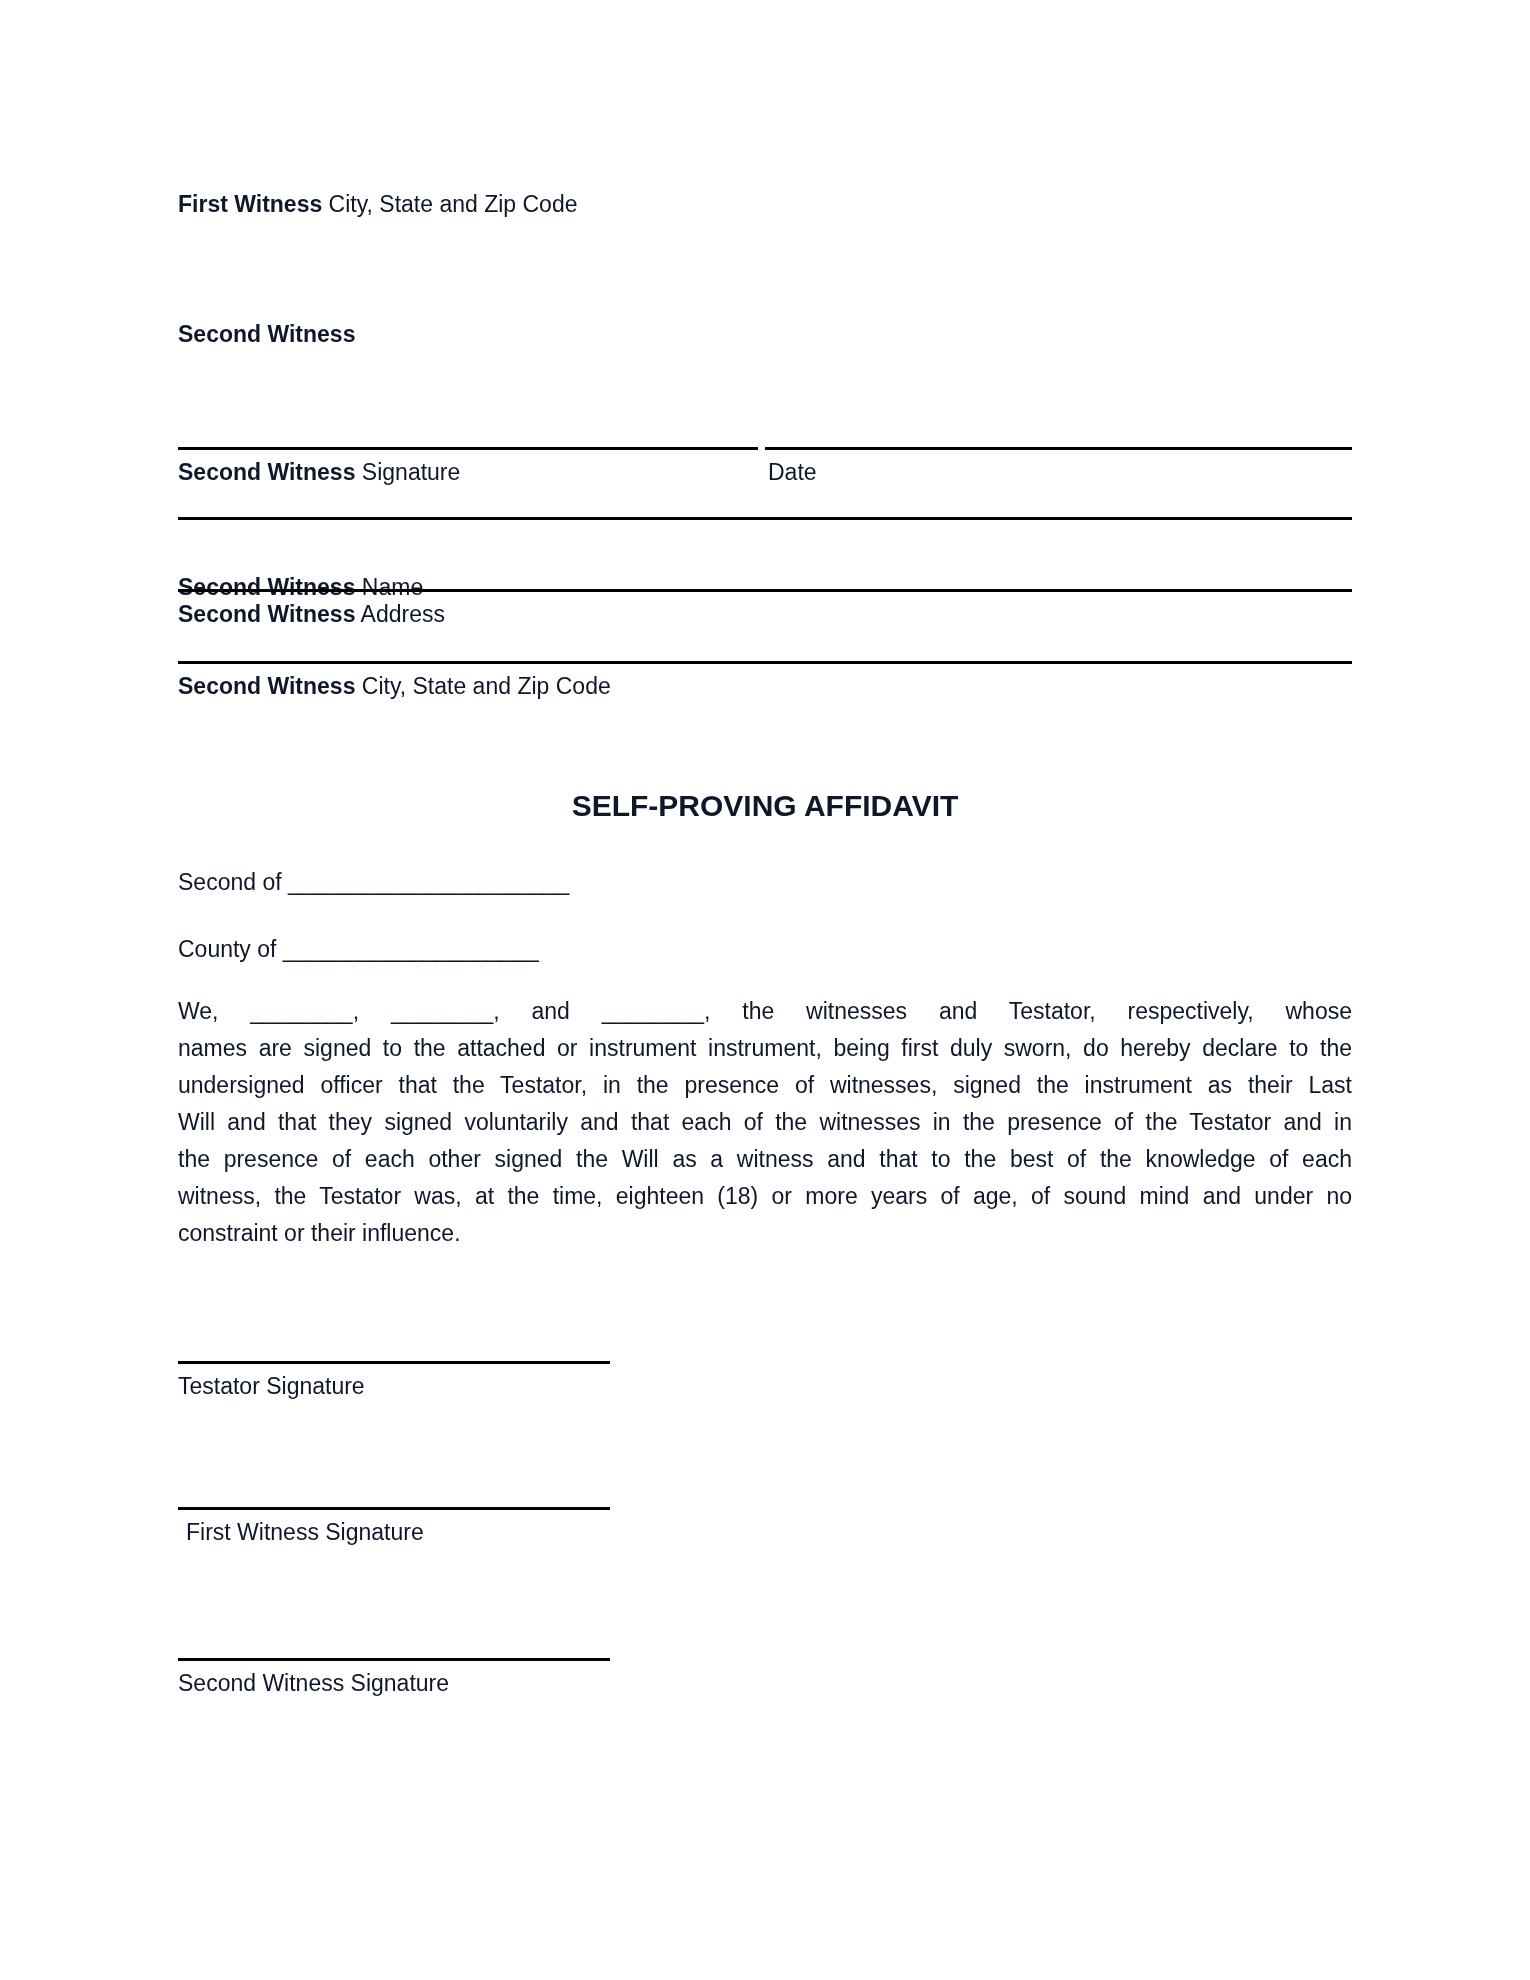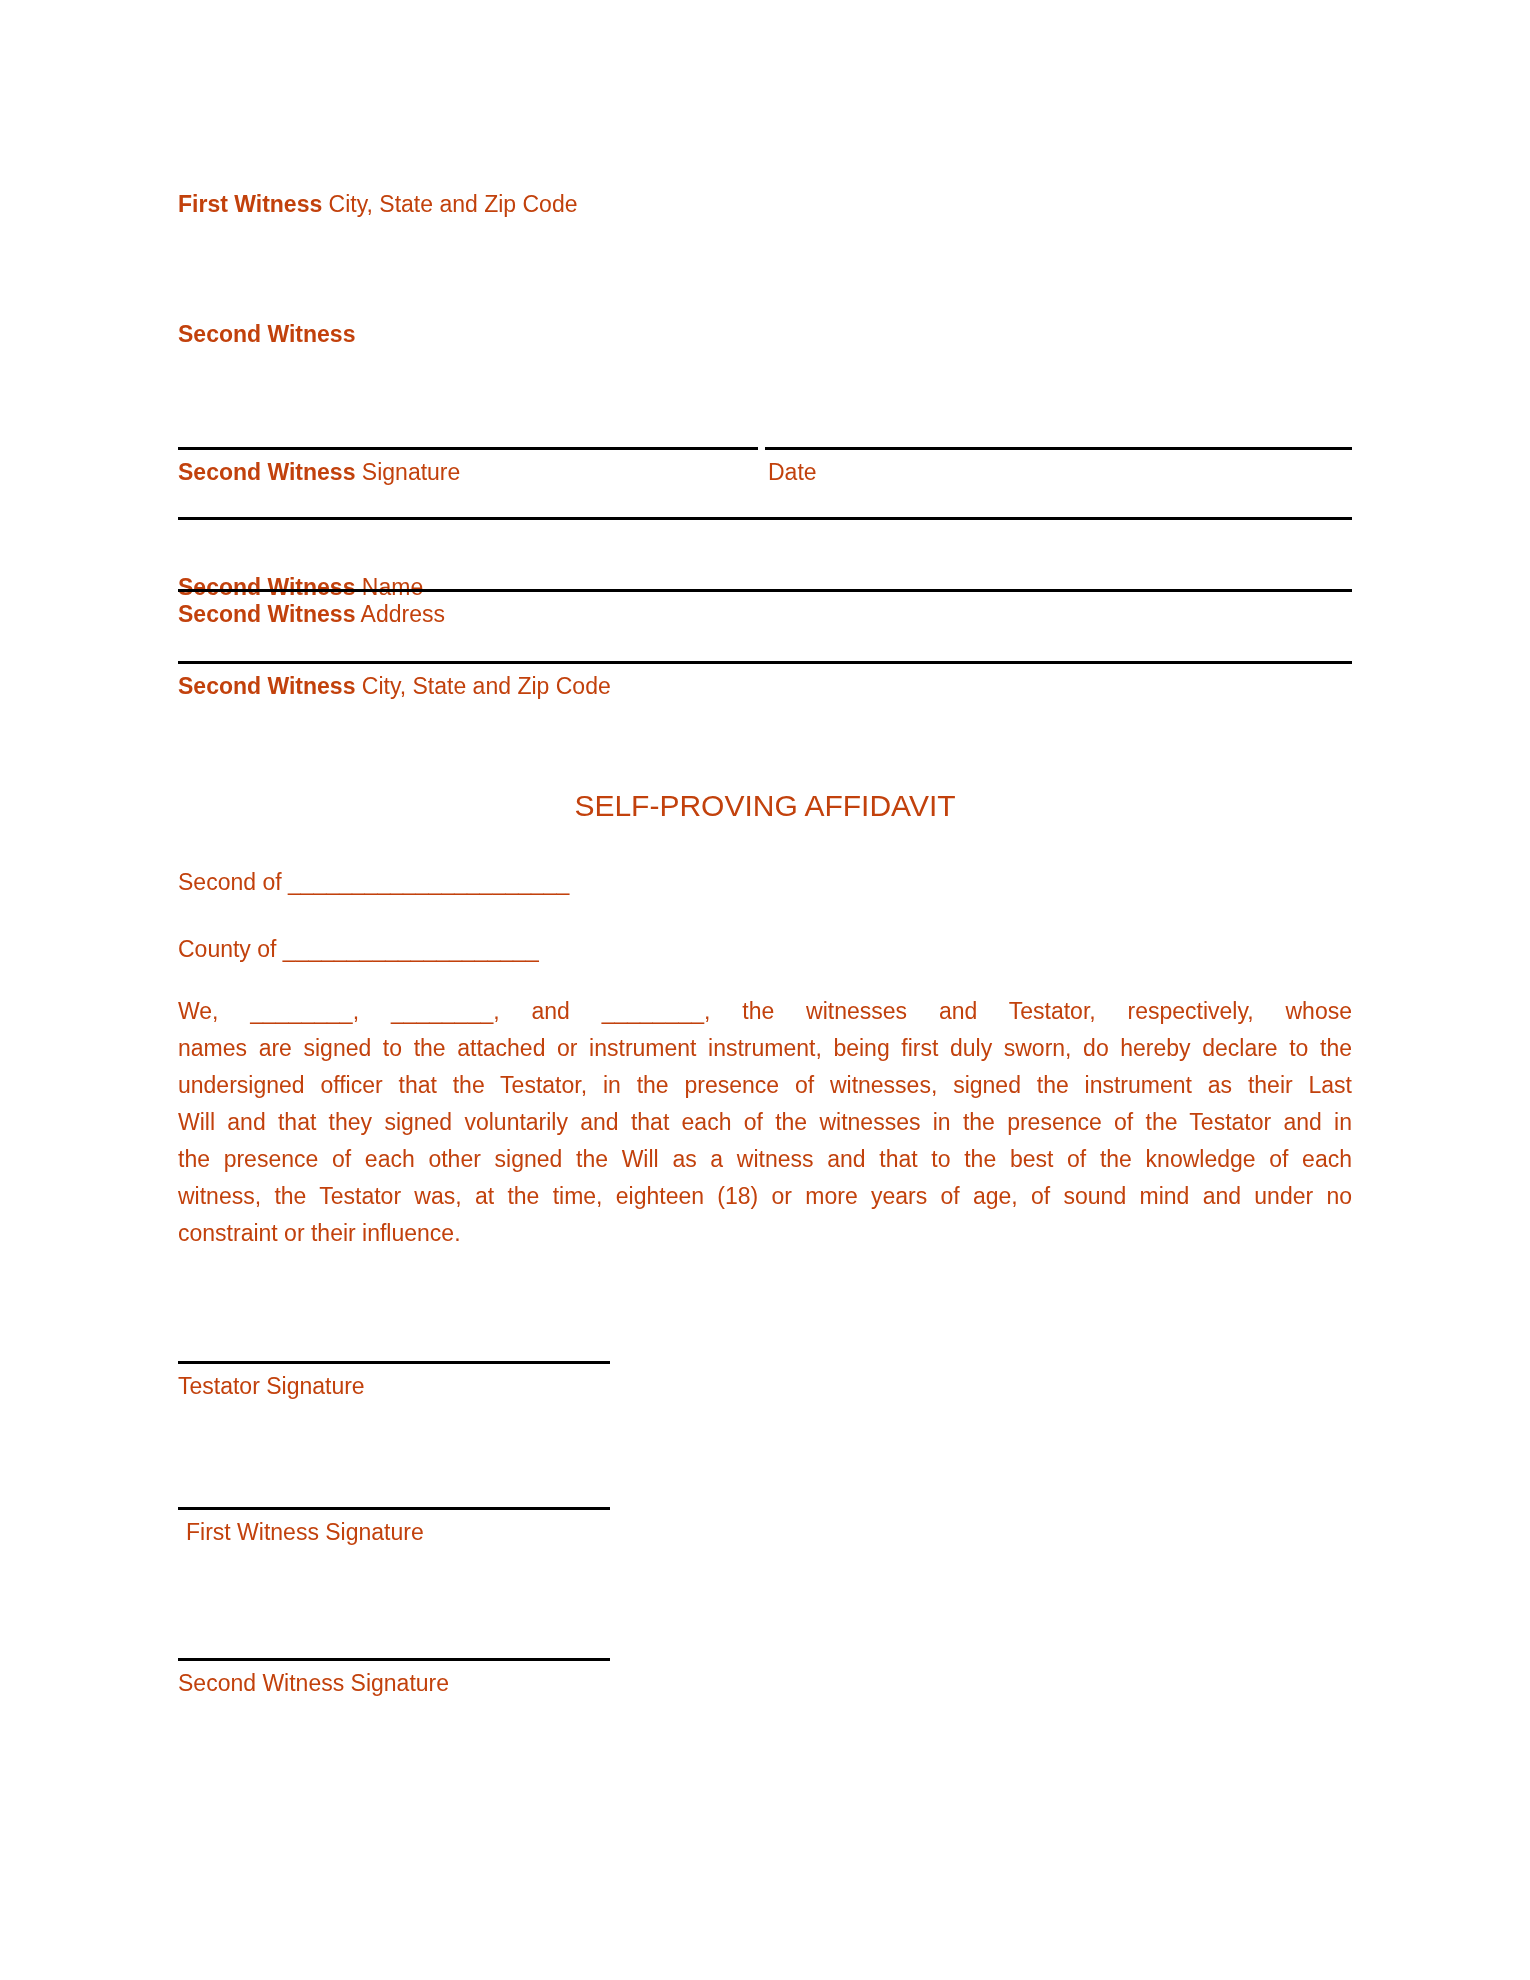--- a/index.html
+++ b/index.html
@@ -5,40 +5,40 @@
   html, body {
     margin: 0;
     padding: 0;
     background: #ffffff;
   }
   .page {
     position: relative;
     width: 1530px;
     height: 1980px;
     background: #ffffff;
-    color: #c2410c;
+    color: #0f172a;
     font-family: "Liberation Sans", sans-serif;
     font-size: 23px;
     line-height: 28px;
     overflow: hidden;
   }
   .abs { position: absolute; }
   .b { font-weight: bold; }
   .sig-line {
     position: absolute;
     height: 0;
     border-top: 3px solid #000000;
   }
   .thin-underline { letter-spacing: 0; }
   .doc-title {
     position: absolute;
     left: 178px;
     width: 1174px;
     text-align: center;
-    font-weight: normal;
+    font-weight: bold;
     font-size: 30px;
     line-height: 36px;
   }
   .para {
     position: absolute;
     left: 178px;
     top: 993px;
     width: 1174px;
   }
   .pline {

